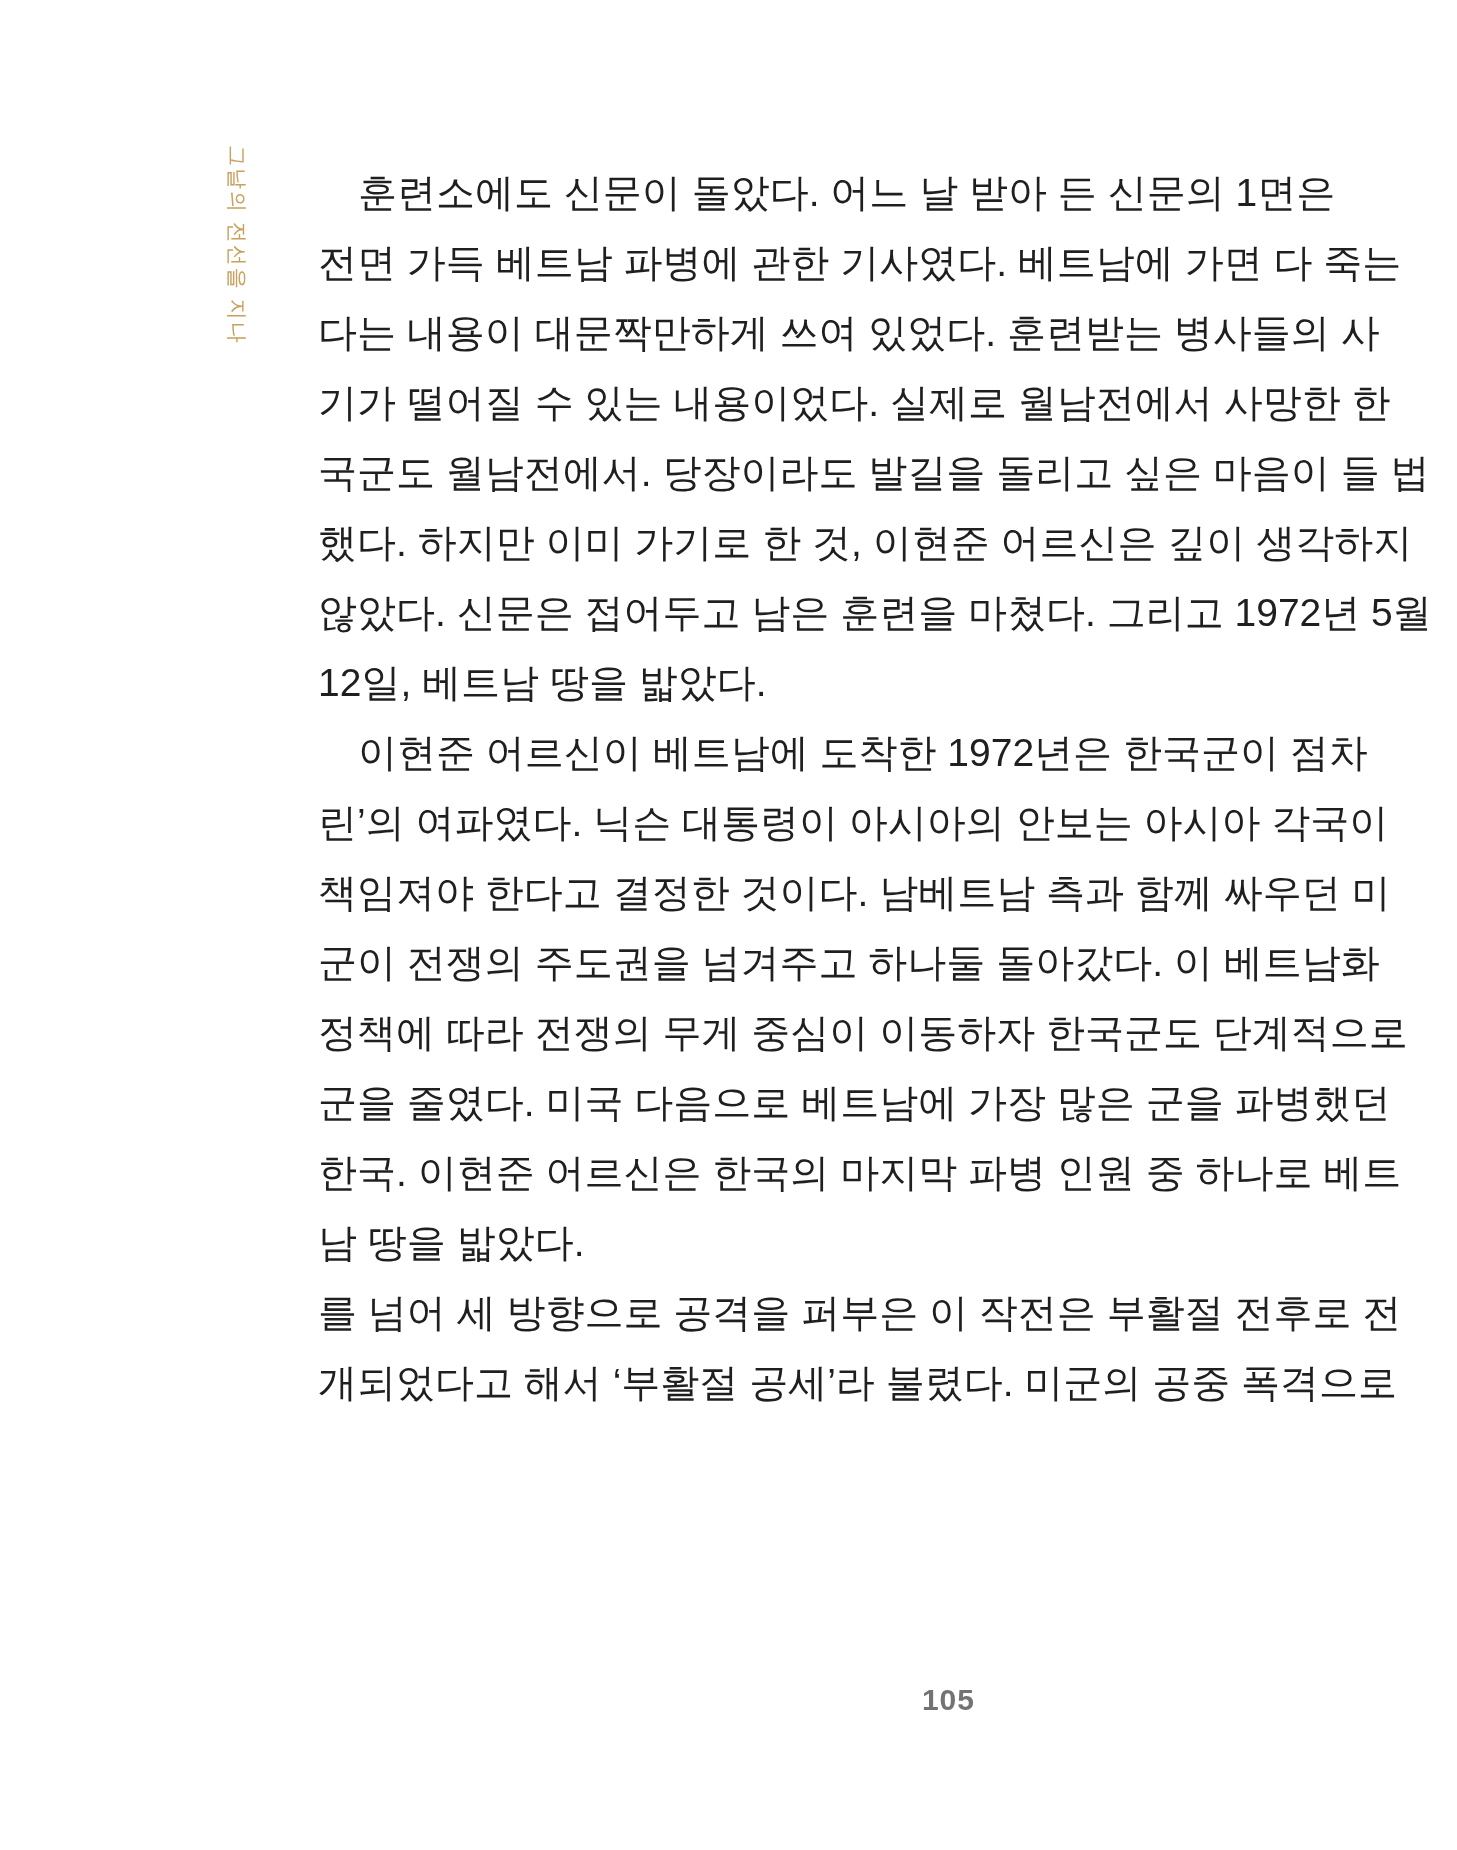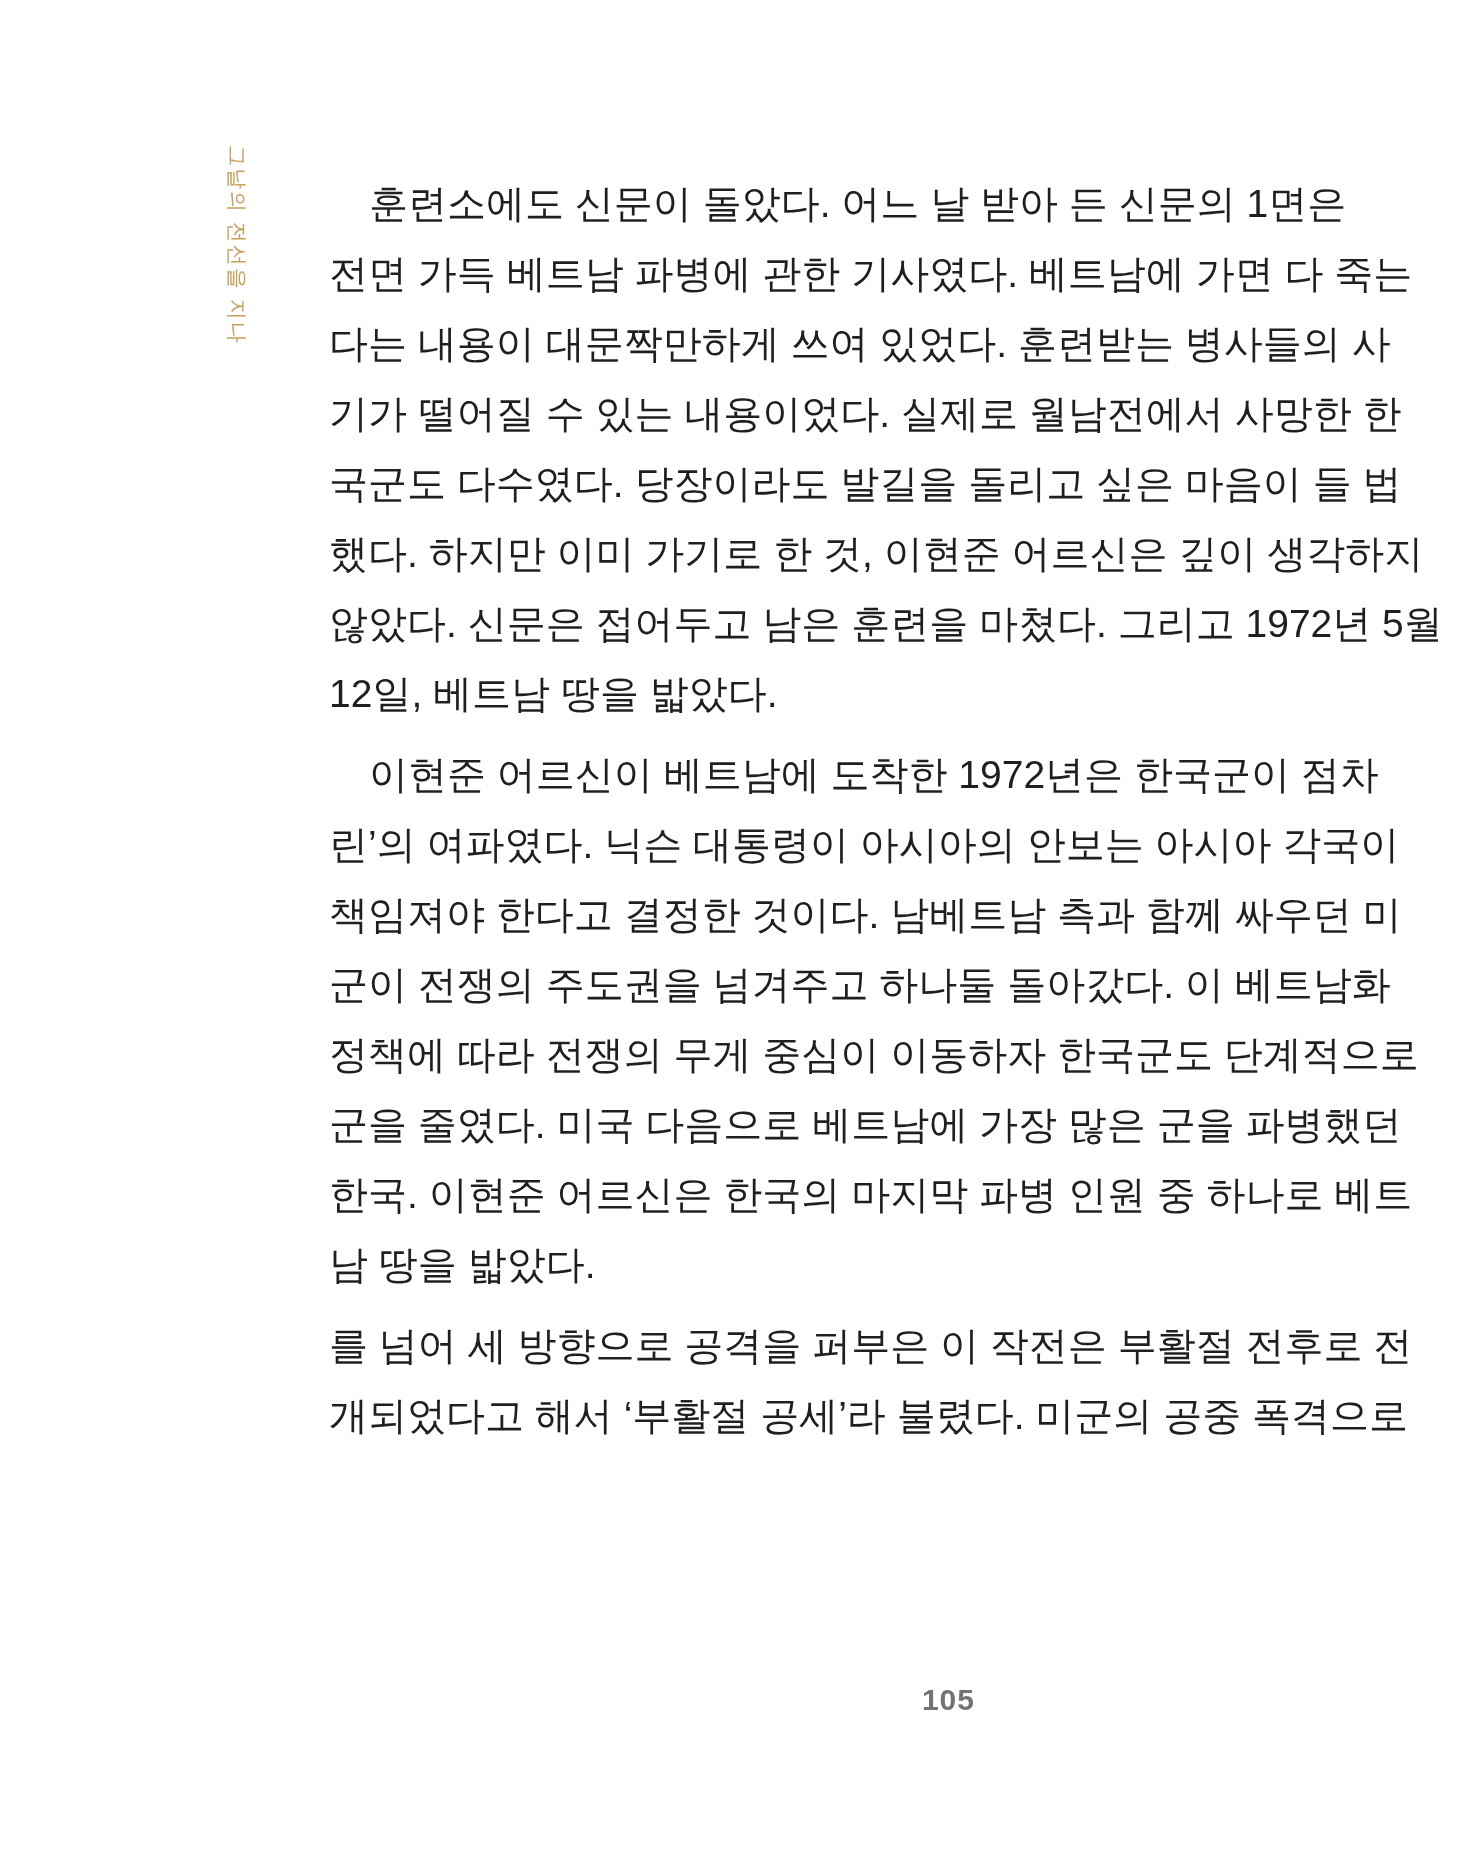--- a/index.html
+++ b/index.html
@@ -33,21 +33,21 @@
   
   .body-text {
     position: absolute;
     left: 318px;
     top: 158px;
     width: 925px;
     color: #1f1f1f;
     font-size: 39px;
     line-height: 70px;
   }
-  .para { margin: 11px; padding: 0; }
+  .para { margin: 0; padding: 0; }
   .line {
     height: 70px;
     text-align: justify;
     text-align-last: justify;
     word-break: keep-all;
     white-space: nowrap;
   }
   .line.last {
     text-align-last: left;
   }
@@ -72,21 +72,21 @@
 
 <div class="page">
   <div class="side-title">그날의 전선을 지나</div>
 
   <div class="body-text" id="body-text">
       <div class="para">
         <div class="line first">훈련소에도 신문이 돌았다. 어느 날 받아 든 신문의 1면은</div>
         <div class="line">전면 가득 베트남 파병에 관한 기사였다. 베트남에 가면 다 죽는</div>
         <div class="line">다는 내용이 대문짝만하게 쓰여 있었다. 훈련받는 병사들의 사</div>
         <div class="line">기가 떨어질 수 있는 내용이었다. 실제로 월남전에서 사망한 한</div>
-        <div class="line">국군도 다수였다. 당장이라도 발길을 돌리고 싶은 마음이 들 법</div>
+        <div class="line">국군도 월남전에서. 당장이라도 발길을 돌리고 싶은 마음이 들 법</div>
         <div class="line">했다. 하지만 이미 가기로 한 것, 이현준 어르신은 깊이 생각하지</div>
         <div class="line">않았다. 신문은 접어두고 남은 훈련을 마쳤다. 그리고 1972년 5월</div>
         <div class="line last">12일, 베트남 땅을 밟았다.</div>
       </div>
       <div class="para">
         <div class="line first">이현준 어르신이 베트남에 도착한 1972년은 한국군이 점차</div>
         <div class="line">린’의 여파였다. 닉슨 대통령이 아시아의 안보는 아시아 각국이</div>
         <div class="line">책임져야 한다고 결정한 것이다. 남베트남 측과 함께 싸우던 미</div>
         <div class="line">군이 전쟁의 주도권을 넘겨주고 하나둘 돌아갔다. 이 베트남화</div>
         <div class="line">정책에 따라 전쟁의 무게 중심이 이동하자 한국군도 단계적으로</div>

